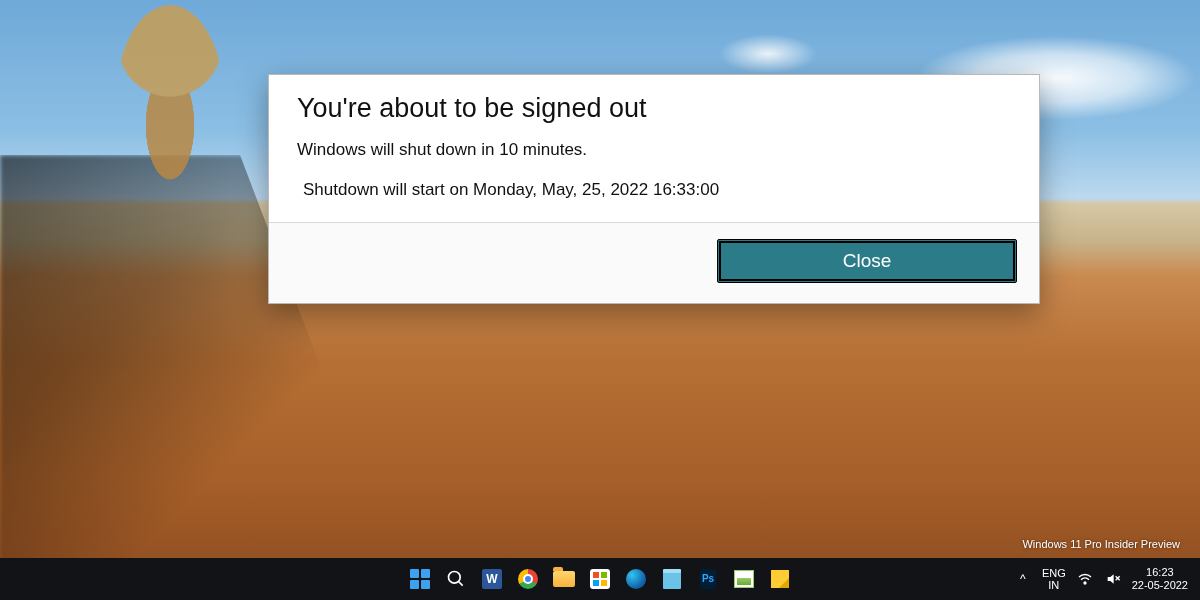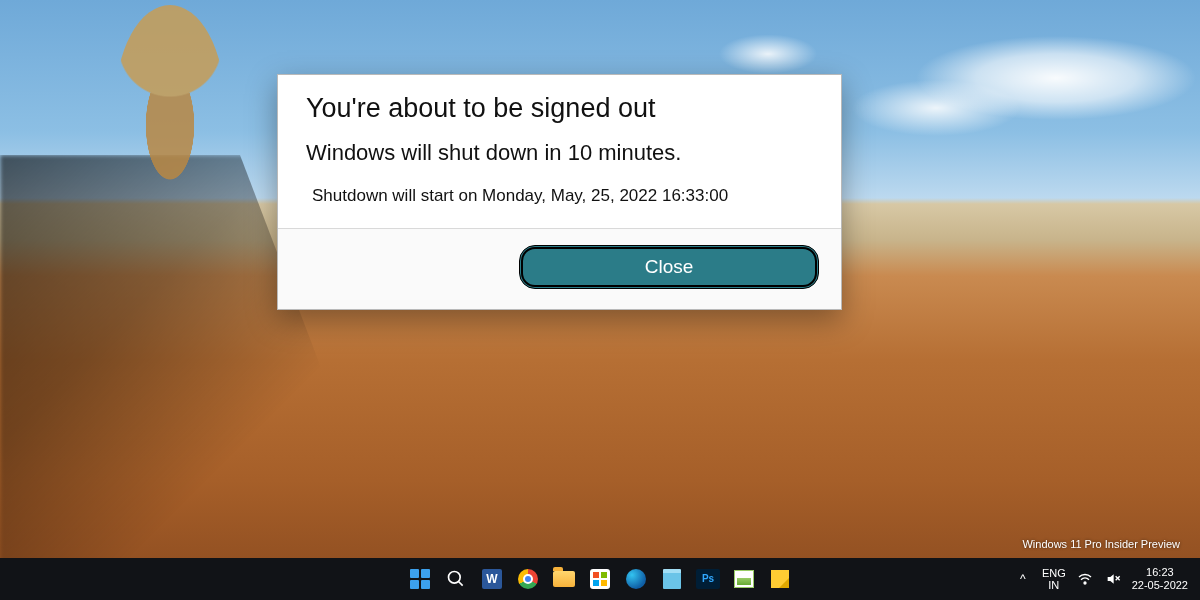--- a/index.html
+++ b/index.html
@@ -42,42 +42,42 @@
   
   .watermark {
     position: absolute; right: 20px; bottom: 48px;
     color: #fff; font-size: 11px; line-height: 1.25;
     text-align: right; text-shadow: 0 0 3px rgba(0,0,0,.6);
     pointer-events:none;
   }
 
   
   .dialog {
-    position: absolute; left: 277px; top: 74px;
-    width: 565px; background: #fff;
+    position: absolute; left: 268px; top: 74px;
+    width: 772px; background: #fff;
     border: 1px solid #b9b9b9;
     box-shadow: 0 10px 28px rgba(0,0,0,.35);
   }
   .dialog-body { padding: 18px 28px 6px 28px; }
   .dialog-title { font-size: 27px; font-weight: 400; color: #111; margin-bottom: 16px; }
-  .dialog-msg1 { font-size: 22px; color: #111; margin-bottom: 20px; }
+  .dialog-msg1 { font-size: 17px; color: #111; margin-bottom: 20px; }
   .dialog-msg2 { font-size: 17px; color: #111; padding-left: 6px; margin-bottom: 16px; }
   .dialog-footer {
     border-top: 1px solid #d9d9d9;
     padding: 16px 22px 20px 22px;
     display: flex; justify-content: flex-end;
     background:#fafafa;
   }
   .close-btn {
     width: 300px; height: 44px;
     background: #2b7c88;
     color: #fff; font-size: 19px;
     border: 1px solid #000;
     outline: 2px solid #000; outline-offset: -4px;
-    border-radius: 16px;
+    border-radius: 2px;
     cursor: pointer;
   }
 
   
   .taskbar {
     position: absolute; left: 0; right: 0; bottom: 0; height: 42px;
     background: #111317;
     display: flex; align-items: center;
   }
   .tb-center {
@@ -104,21 +104,21 @@
   .folder-ic{width:22px;height:16px;background:linear-gradient(#ffd66e,#f7b23b);border-radius:2px;position:relative;}
   .folder-ic::before{content:"";position:absolute;top:-4px;left:0;width:10px;height:4px;background:#f7b23b;border-radius:2px 2px 0 0;}
   .chrome-ic{width:20px;height:20px;border-radius:50%;background:conic-gradient(#ea4335 0 120deg,#34a853 120deg 240deg,#fbbc05 240deg 360deg);position:relative;}
   .chrome-ic::after{content:"";position:absolute;inset:5px;border-radius:50%;background:#fff;}
   .chrome-ic::before{content:"";position:absolute;inset:7px;border-radius:50%;background:#4285f4;z-index:1;}
   .edge-ic{width:20px;height:20px;border-radius:50%;background:radial-gradient(circle at 30% 30%,#33c3f0,#0f5fa6 70%);}
   .word-ic{width:20px;height:20px;background:#2b579a;color:#fff;font:700 12px/20px Arial;text-align:center;border-radius:2px;}
   .store-ic{width:20px;height:20px;background:#fff;border-radius:3px;display:grid;grid-template:1fr 1fr/1fr 1fr;gap:2px;padding:3px;}
   .store-ic i:nth-child(1){background:#f25022}.store-ic i:nth-child(2){background:#7fba00}.store-ic i:nth-child(3){background:#00a4ef}.store-ic i:nth-child(4){background:#ffb900}
   .note-ic{width:18px;height:20px;background:#6bc4e8;border-top:4px solid #a2def5;border-radius:1px;}
-  .ps-ic{width:24px;height:20px;background:#001e36;color:#31a8ff;font:700 10px/20px Arial;text-align:center;border-radius:2px;}
+  .ps-ic{width:16px;height:20px;background:#001e36;color:#31a8ff;font:700 10px/20px Arial;text-align:center;border-radius:2px;}
   .pic-ic{width:20px;height:18px;background:#fff;border:1px solid #9c6;position:relative;}
   .pic-ic::after{content:"";position:absolute;left:2px;right:2px;bottom:2px;height:7px;background:linear-gradient(#9c6,#6a3);}
   .sticky-ic{width:18px;height:18px;background:#ffcc33;position:relative;}
   .sticky-ic::after{content:"";position:absolute;right:0;bottom:0;border:5px solid transparent;border-right-color:#e0a800;border-bottom-color:#e0a800;}
 </style>
 </head>
 <body>
 
 <div class="desktop"></div>
 

